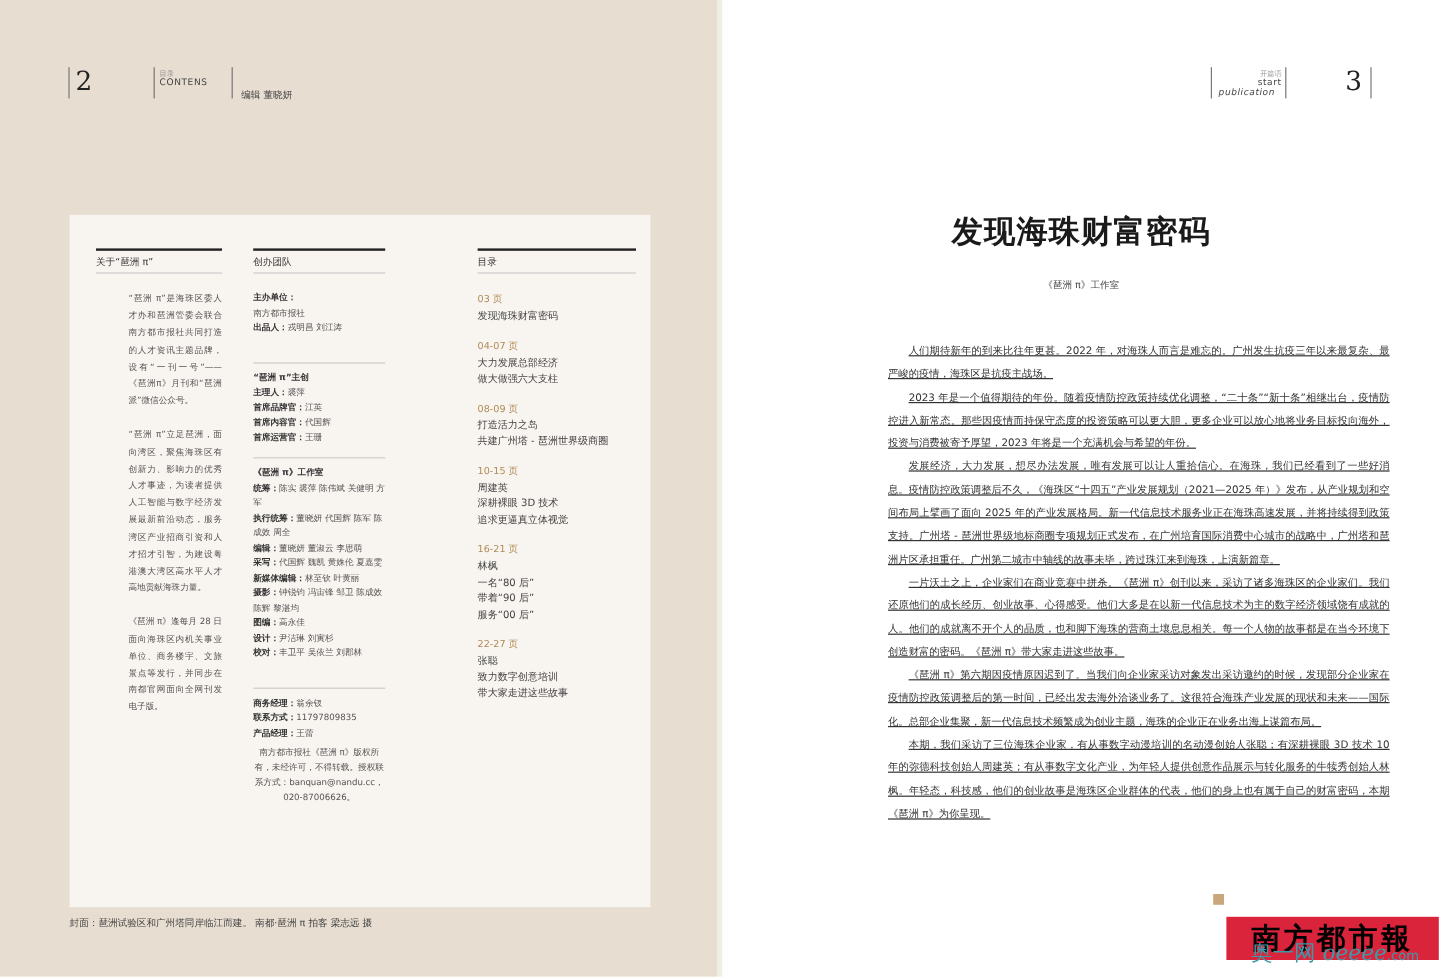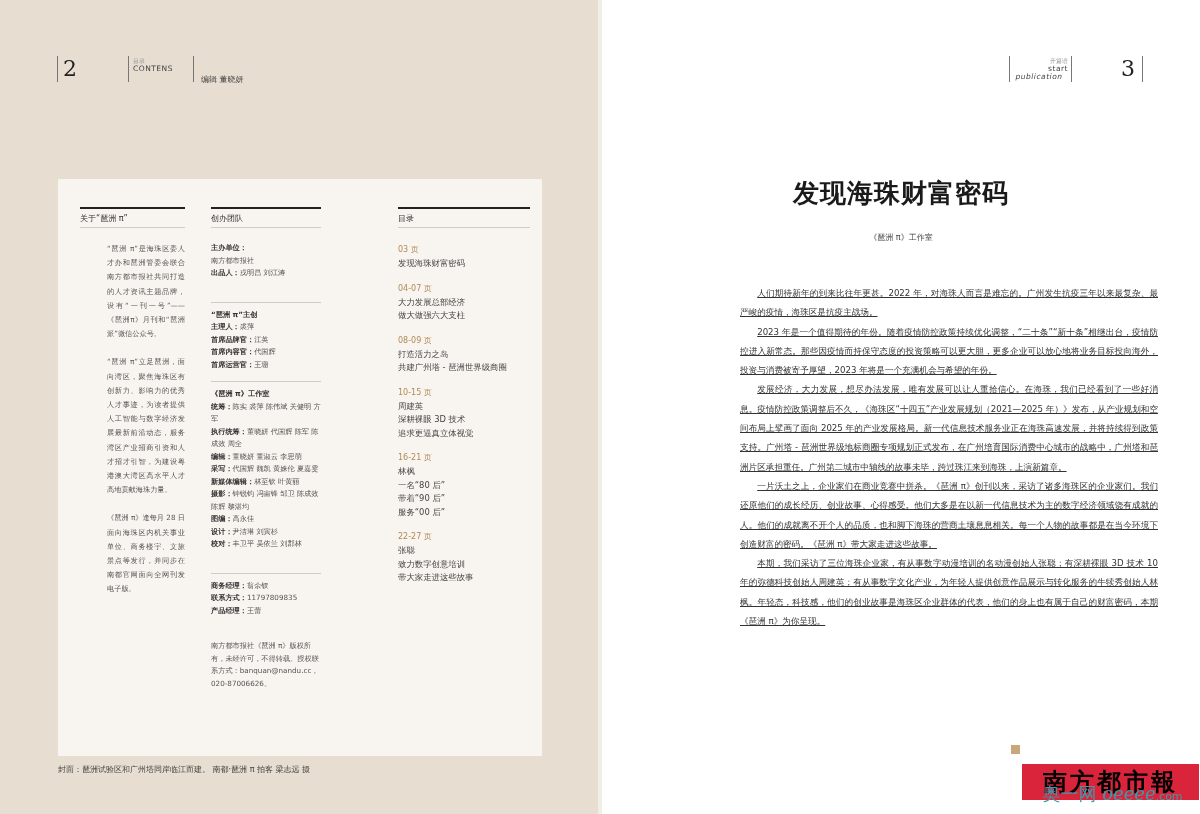--- a/index.html
+++ b/index.html
@@ -92,21 +92,21 @@
       <div class="team-line"><b>新媒体编辑：</b><span>林至钦 叶黄丽</span></div>
       <div class="team-line"><b>摄影：</b><span>钟锐钧 冯宙锋 邹卫 陈成效 陈辉 黎湛均</span></div>
       <div class="team-line"><b>图编：</b><span>高永佳</span></div>
       <div class="team-line"><b>设计：</b><span>尹洁琳 刘寅杉</span></div>
       <div class="team-line"><b>校对：</b><span>丰卫平 吴依兰 刘郡林</span></div>
 
       <div class="team-divider" style="margin-top:22px;"></div>
       <div class="team-line"><b>商务经理：</b><span>翁余钗</span></div>
       <div class="team-line"><b>联系方式：</b><span>11797809835</span></div>
       <div class="team-line"><b>产品经理：</b><span>王蕾</span></div>
-      <div class="team-line" style="margin-top:23px;">南方都市报社《琶洲 π》版权所有，未经许可，不得转载。授权联系方式：banquan@nandu.cc，020-87006626。</div>
+      <div class="team-line" style="margin-top:4px;text-align:center;">南方都市报社《琶洲 π》版权所有，未经许可，不得转载。授权联系方式：banquan@nandu.cc，020-87006626。</div>
     </div>
 
     <div class="col" style="left:340px;width:132px;">
       <div class="col-rule"></div>
       <div class="col-head">目录</div>
 
       <div>
         <div class="toc-page">03 页</div>
         <div class="toc-line">发现海珠财富密码</div>
       </div>
@@ -158,20 +158,21 @@
   <div class="vbar" style="left:540px;top:56px;height:26px;"></div>
 
   <div class="title">发现海珠财富密码</div>
   <div class="byline">《琶洲 π》工作室</div>
 
   <div class="body-text">
     <p>人们期待新年的到来比往年更甚。2022 年，对海珠人而言是难忘的。广州发生抗疫三年以来最复杂、最严峻的疫情，海珠区是抗疫主战场。</p>
     <p>2023 年是一个值得期待的年份。随着疫情防控政策持续优化调整，“二十条”“新十条”相继出台，疫情防控进入新常态。那些因疫情而持保守态度的投资策略可以更大胆，更多企业可以放心地将业务目标投向海外，投资与消费被寄予厚望，2023 年将是一个充满机会与希望的年份。</p>
     <p>发展经济，大力发展，想尽办法发展，唯有发展可以让人重拾信心。在海珠，我们已经看到了一些好消息。疫情防控政策调整后不久，《海珠区“十四五”产业发展规划（2021—2025 年）》发布，从产业规划和空间布局上擘画了面向 2025 年的产业发展格局。新一代信息技术服务业正在海珠高速发展，并将持续得到政策支持。广州塔 - 琶洲世界级地标商圈专项规划正式发布，在广州培育国际消费中心城市的战略中，广州塔和琶洲片区承担重任。广州第二城市中轴线的故事未毕，跨过珠江来到海珠，上演新篇章。</p>
     <p>一片沃土之上，企业家们在商业竞赛中拼杀。《琶洲 π》创刊以来，采访了诸多海珠区的企业家们。我们还原他们的成长经历、创业故事、心得感受。他们大多是在以新一代信息技术为主的数字经济领域饶有成就的人。他们的成就离不开个人的品质，也和脚下海珠的营商土壤息息相关。每一个人物的故事都是在当今环境下创造财富的密码。《琶洲 π》带大家走进这些故事。</p>
+    <p>《琶洲 π》第六期因疫情原因迟到了。当我们向企业家采访对象发出采访邀约的时候，发现部分企业家在疫情防控政策调整后的第一时间，已经出发去海外洽谈业务了。这很符合海珠产业发展的现状和未来——国际化。总部企业集聚，新一代信息技术频繁成为创业主题，海珠的企业正在业务出海上谋篇布局。</p>
     <p>本期，我们采访了三位海珠企业家，有从事数字动漫培训的名动漫创始人张聪；有深耕裸眼 3D 技术 10 年的弥德科技创始人周建英；有从事数字文化产业，为年轻人提供创意作品展示与转化服务的牛犊秀创始人林枫。年轻态，科技感，他们的创业故事是海珠区企业群体的代表，他们的身上也有属于自己的财富密码，本期《琶洲 π》为你呈现。</p>
   </div>
 </div>
 
 <div class="marker"></div>
 <div class="logo">南方都市報</div>
 <div class="logo-sub">
   <span>奥一网</span>
   <span style="font-family:'DejaVu Serif',serif;font-style:italic;">oeeee</span><span class="com">.com</span>
 </div>

